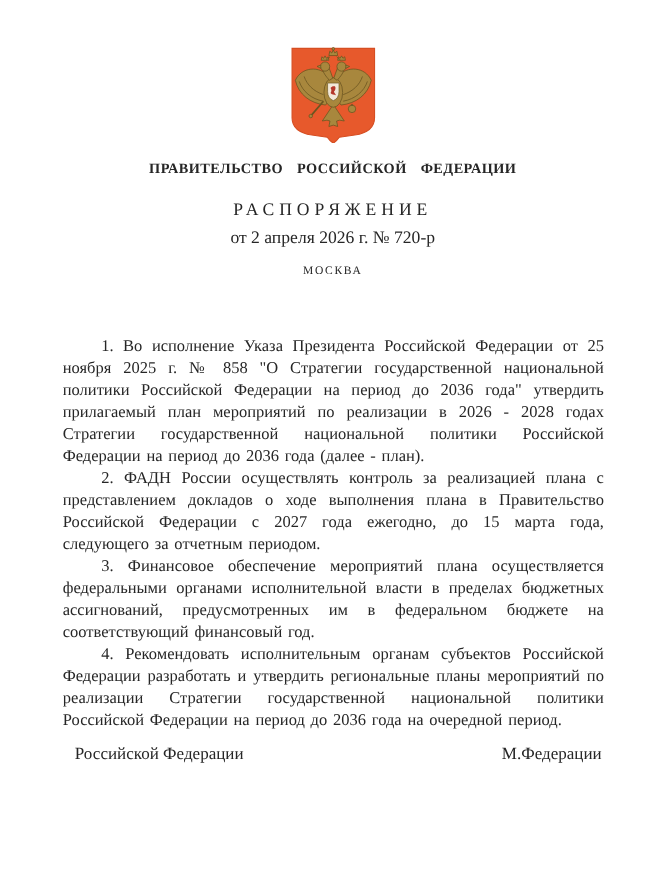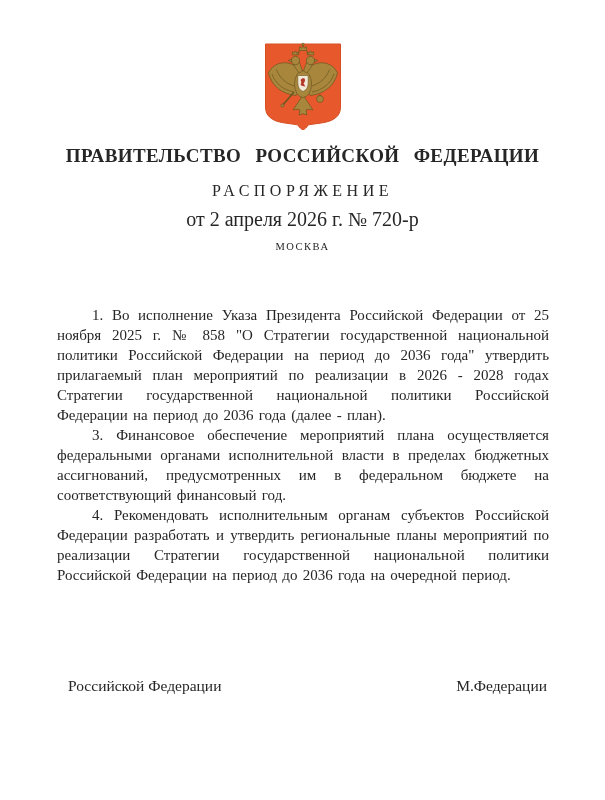--- a/index.html
+++ b/index.html
@@ -17,37 +17,37 @@
     position:absolute;
     top:42px; left:50%;
     transform:translateX(-50%);
     width:80px; height:88px;
   }
   .org-title {
     position:absolute;
     top:145px; left:0; right:0;
     text-align:center;
     font-weight:bold;
-    font-size:19px;
+    font-size:13px;
     letter-spacing:0.4px;
     word-spacing:9px;
     white-space:nowrap;
   }
   .doc-type {
     position:absolute;
     top:182px; left:0; right:0;
     text-align:center;
     font-size:16px;
     letter-spacing:4.5px;
   }
   .date-line {
     position:absolute;
     top:208px; left:0; right:0;
     text-align:center;
-    font-size:20px;
+    font-size:16px;
   }
   .city-line {
     position:absolute;
     top:241px; left:0; right:0;
     text-align:center;
     font-size:10.5px;
     letter-spacing:1.5px;
   }
   .body-text {
     position:absolute;
@@ -117,20 +117,21 @@
     </g>
   </svg>
 
   <div class="org-title">ПРАВИТЕЛЬСТВО  РОССИЙСКОЙ  ФЕДЕРАЦИИ</div>
   <div class="doc-type">РАСПОРЯЖЕНИЕ</div>
   <div class="date-line">от 2 апреля 2026 г. № 720-р</div>
   <div class="city-line">МОСКВА</div>
 
   <div class="body-text">
     <p>1. Во исполнение Указа Президента Российской Федерации от 25 ноября 2025 г. № 858 "О Стратегии государственной национальной политики Российской Федерации на период до 2036 года" утвердить прилагаемый план мероприятий по реализации в 2026 - 2028 годах Стратегии государственной национальной политики Российской Федерации на период до 2036 года (далее - план).</p>
+    <p>2. ФАДН России осуществлять контроль за реализацией плана с представлением докладов о ходе выполнения плана в Правительство Российской Федерации с 2027 года ежегодно, до 15 марта года, следующего за отчетным периодом.</p>
     <p>3. Финансовое обеспечение мероприятий плана осуществляется федеральными органами исполнительной власти в пределах бюджетных ассигнований, предусмотренных им в федеральном бюджете на соответствующий финансовый год.</p>
     <p>4. Рекомендовать исполнительным органам субъектов Российской Федерации разработать и утвердить региональные планы мероприятий по реализации Стратегии государственной национальной политики Российской Федерации на период до 2036 года на очередной период.</p>
   </div>
 
   <div class="signature">
     <div class="sig-left">
       <div>Российской Федерации</div>
     </div>
     <div class="sig-name">М.Федерации</div>
   </div>

